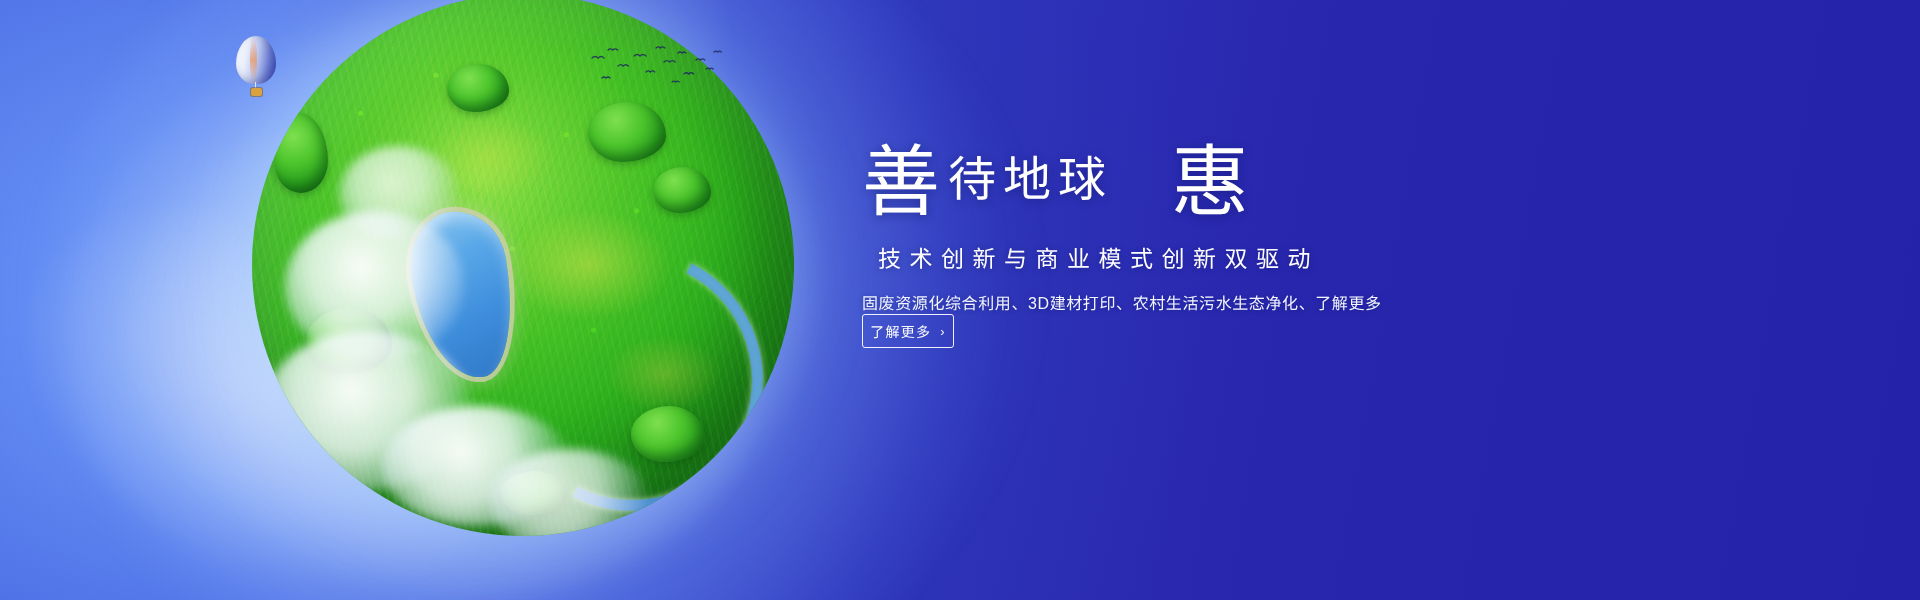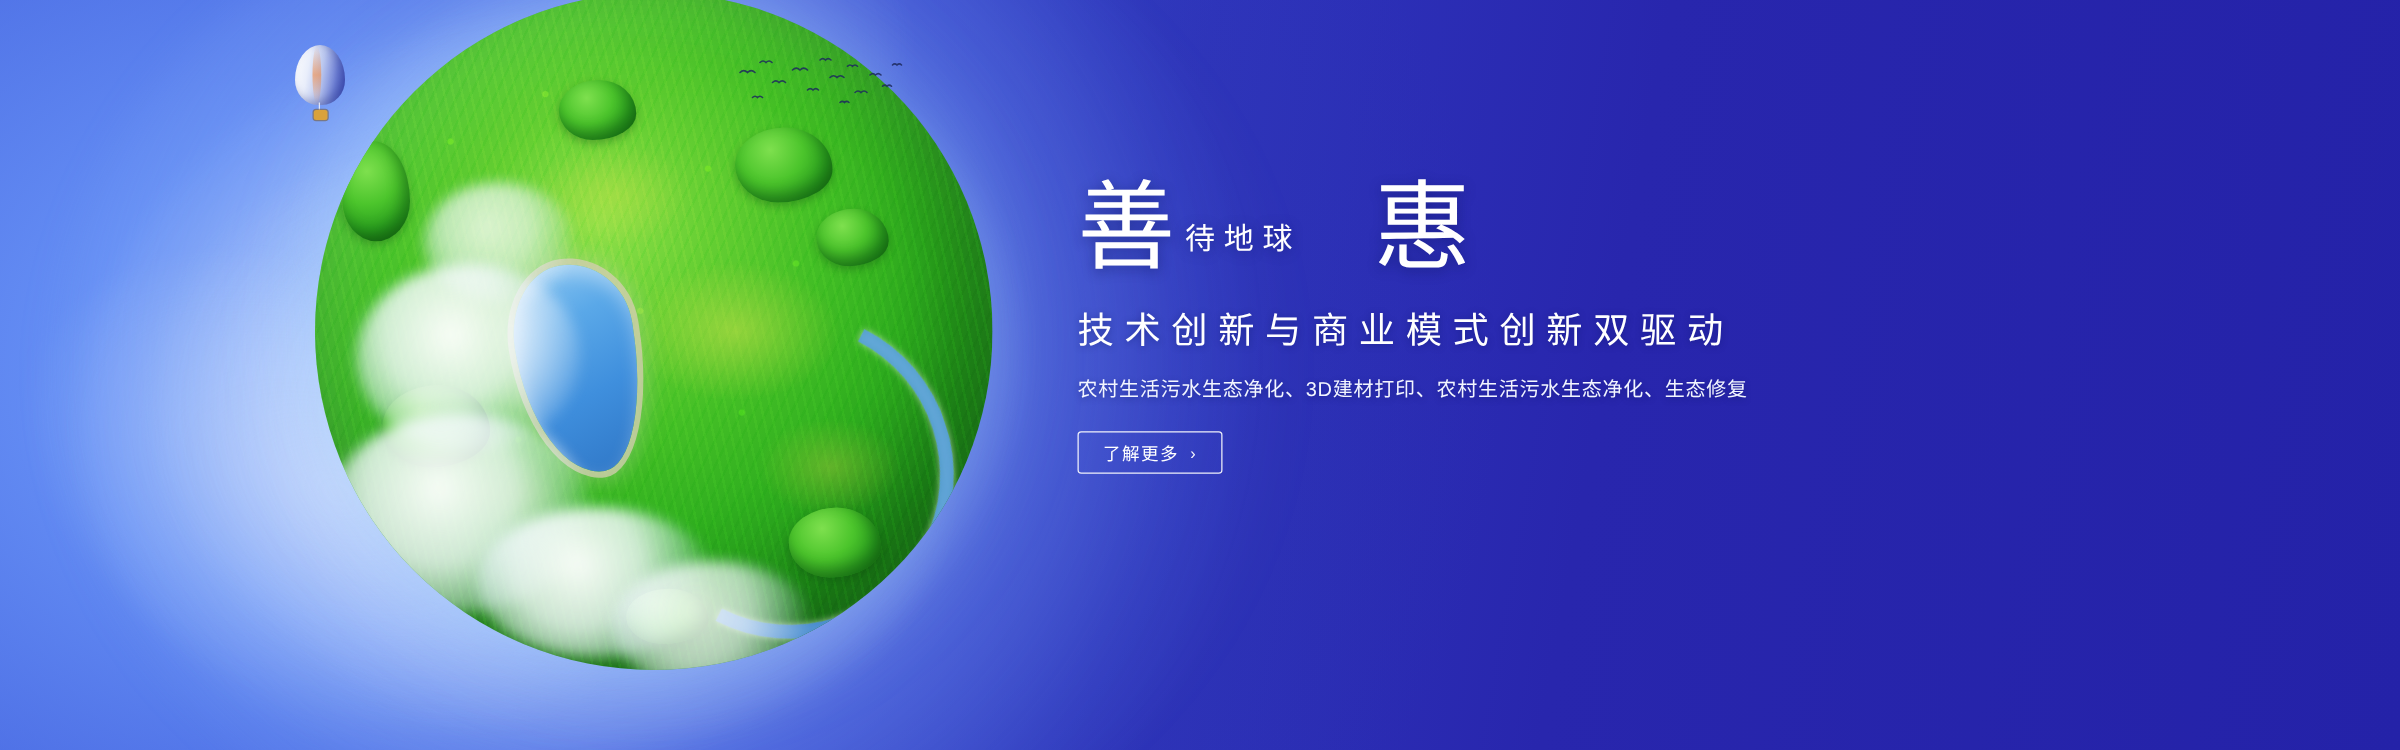--- a/index.html
+++ b/index.html
@@ -185,40 +185,41 @@
     display:flex;align-items:flex-end;white-space:nowrap;
     font-family:"Liberation Serif","DejaVu Serif",serif;
     text-shadow:0 2px 10px rgba(10,20,90,0.45);
     height:92px;
   }
   .hl-big{
     font-size:78px;line-height:1;font-weight:400;
     position:relative;top:4px;
   }
   .hl-small{
-    font-size:24px;line-height:1;font-weight:400;letter-spacing:7px;
+    font-size:48px;line-height:1;font-weight:400;letter-spacing:7px;
     position:relative;top:-14px;margin-left:8px;
   }
   .hl-gap{width:58px;}
 
   .subtitle{
     margin-top:22px;
-    font-size:29px;letter-spacing:8.5px;font-weight:400;
+    font-size:23px;letter-spacing:8.5px;font-weight:400;
     color:#ffffff;white-space:nowrap;
     text-shadow:0 1px 6px rgba(10,20,90,0.4);
+    margin-left:16px;
   }
   .desc{
     margin-top:16px;
     font-size:16px;letter-spacing:0.6px;color:#f2f5ff;white-space:nowrap;
     text-shadow:0 1px 5px rgba(10,20,90,0.4);
   }
 
   .btn{
     display:inline-flex;align-items:center;justify-content:center;gap:9px;
-    margin-top:23px;width:116px;height:34px;
+    width:92px;height:34px;
     border:1px solid rgba(255,255,255,0.92);
     border-radius:3px;background:transparent;
     color:#fff;font-size:14px;letter-spacing:1.2px;
     cursor:pointer;box-sizing:border-box;
   }
   .btn .chev{font-size:13px;opacity:.95;}
 </style>
 </head>
 <body>
 
@@ -287,21 +288,21 @@
 
     <div class="headline">
       <span class="hl-big">善</span>
       <span class="hl-small">待地球</span>
       <span class="hl-gap"></span>
       <span class="hl-big">惠</span>
     </div>
 
     <div class="subtitle">技术创新与商业模式创新双驱动</div>
 
-    <div class="desc">农村生活污水生态净化、3D建材打印、农村生活污水生态净化、生态修复</div>
+    <div class="desc">固废资源化综合利用、3D建材打印、农村生活污水生态净化、了解更多</div>
 
     <button class="btn">
       <span>了解更多</span>
       <span class="chev">›</span>
     </button>
 
   </div>
 </div>
 
 </body></html>

